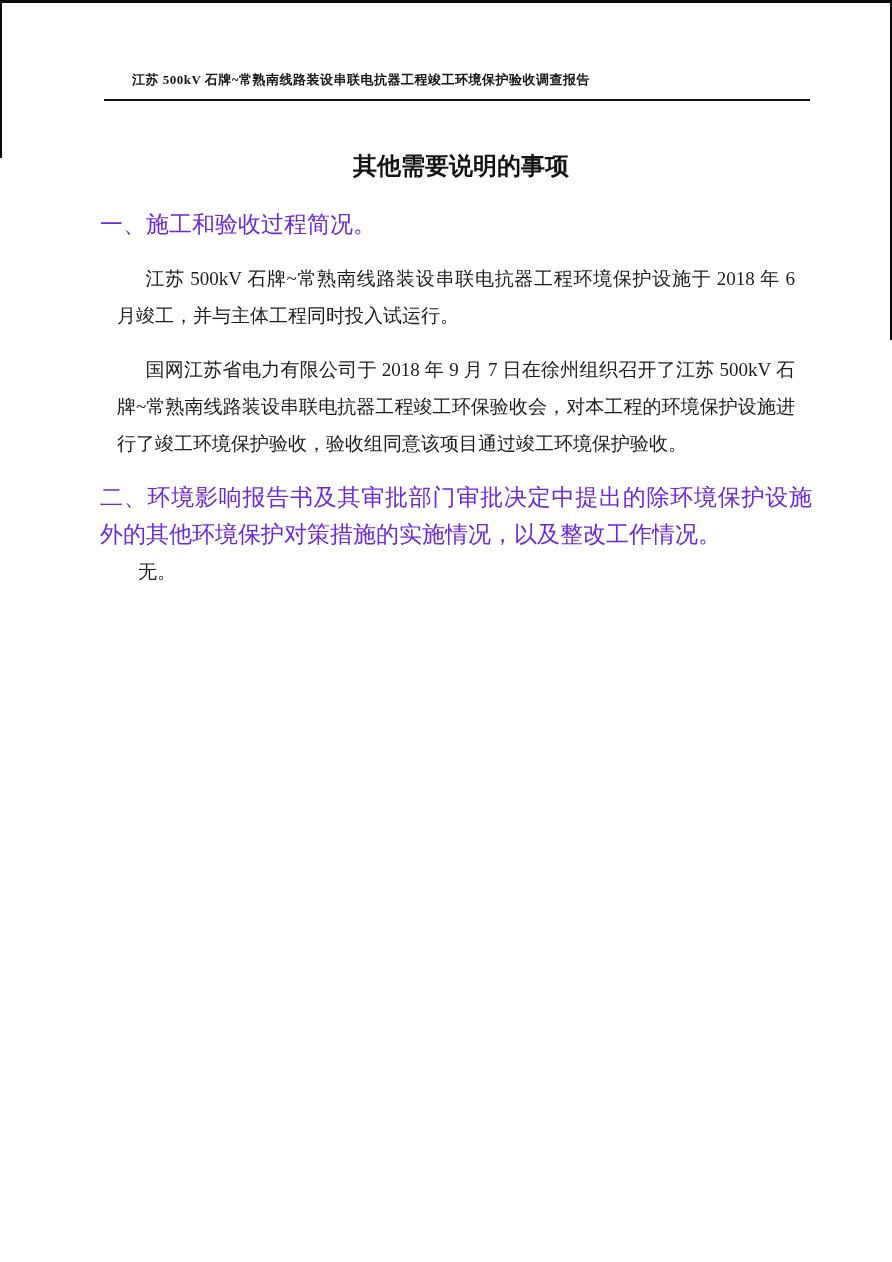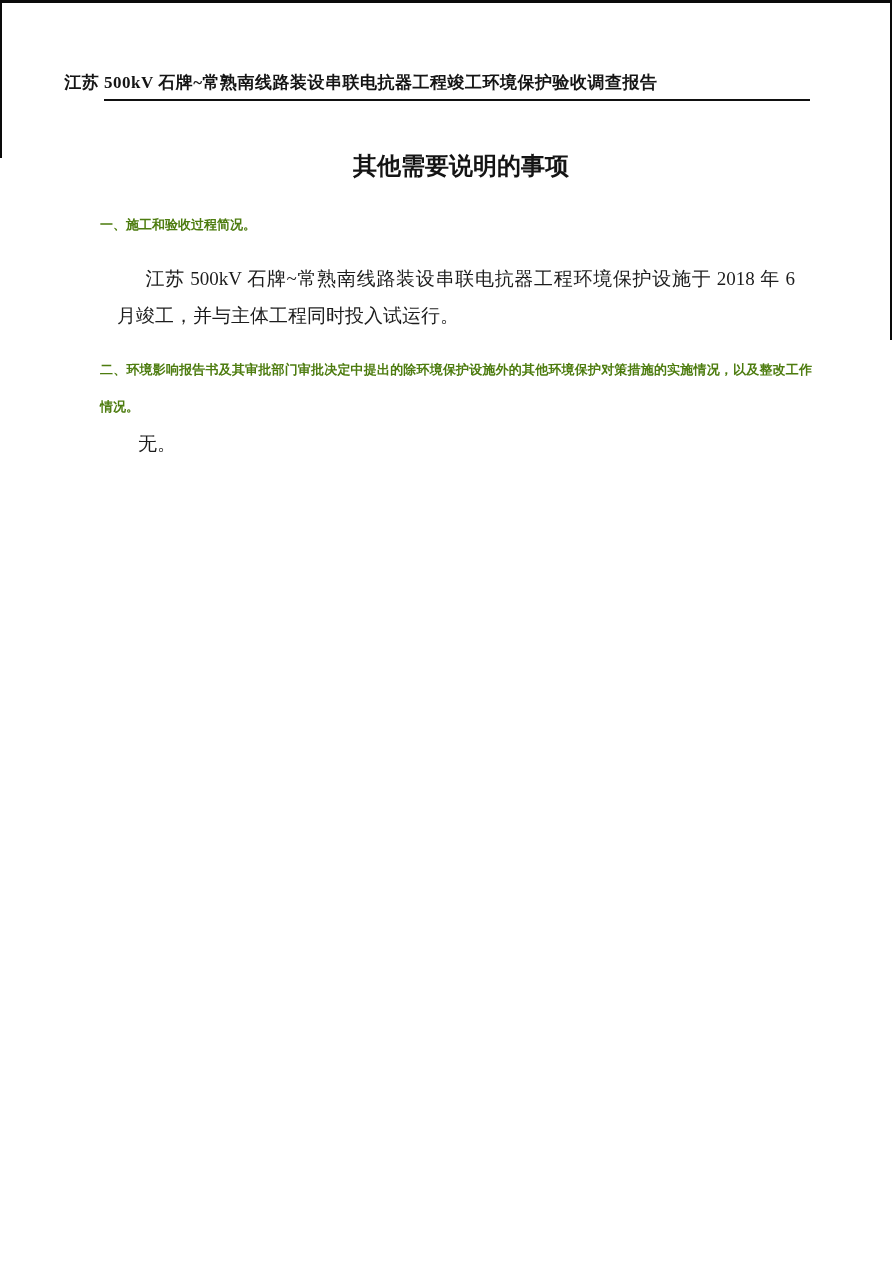--- a/index.html
+++ b/index.html
@@ -34,21 +34,21 @@
     top: 0; right: 0;
     width: 2px; height: 340px;
     background: #0a0a0a;
   }
   
   .doc-header {
     position: absolute;
     top: 71px; left: 0;
     width: 722px;
     text-align: center;
-    font-size: 17px;
+    font-size: 13px;
     font-weight: bold;
     letter-spacing: 0.5px;
     color: #151515;
   }
   .header-rule {
     position: absolute;
     top: 99px; left: 104px;
     width: 706px; height: 2px;
     background: #111111;
   }
@@ -65,24 +65,24 @@
   }
   .content {
     position: absolute;
     top: 206px; left: 100px;
     width: 712px;
     font-size: 19px;
     line-height: 37px;
     text-align: justify;
   }
   .section-heading {
-    font-weight: bold;
+    font-weight: normal;
     margin: 0;
-    font-size: 13px;
-    color: #4d7c0f;
+    font-size: 23px;
+    color: #6d28d9;
   }
   .para {
     margin: 17px;
     text-indent: 1.5em;
     color: #1c1c1c;
   }
   .para-short {
     margin: 0;
     text-indent: 2em;
     color: #1c1c1c;
@@ -111,20 +111,21 @@
   <div class="header-rule"></div>
 
   <div class="doc-title">其他需要说明的事项</div>
 
   <div class="content">
 
     <h2 class="section-heading">一、施工和验收过程简况。</h2>
 
     <p class="para">江苏 500kV 石牌~常熟南线路装设串联电抗器工程环境保护设施于 2018 年 6 月竣工，并与主体工程同时投入试运行。</p>
 
+    <p class="para">国网江苏省电力有限公司于 2018 年 9 月 7 日在徐州组织召开了江苏 500kV 石牌~常熟南线路装设串联电抗器工程竣工环保验收会，对本工程的环境保护设施进行了竣工环境保护验收，验收组同意该项目通过竣工环境保护验收。</p>
 
     <h2 class="section-heading">二、环境影响报告书及其审批部门审批决定中提出的除环境保护设施外的其他环境保护对策措施的实施情况，以及整改工作情况。</h2>
 
     <p class="para-short">无。</p>
 
   </div>
 
 
 </div>
 

